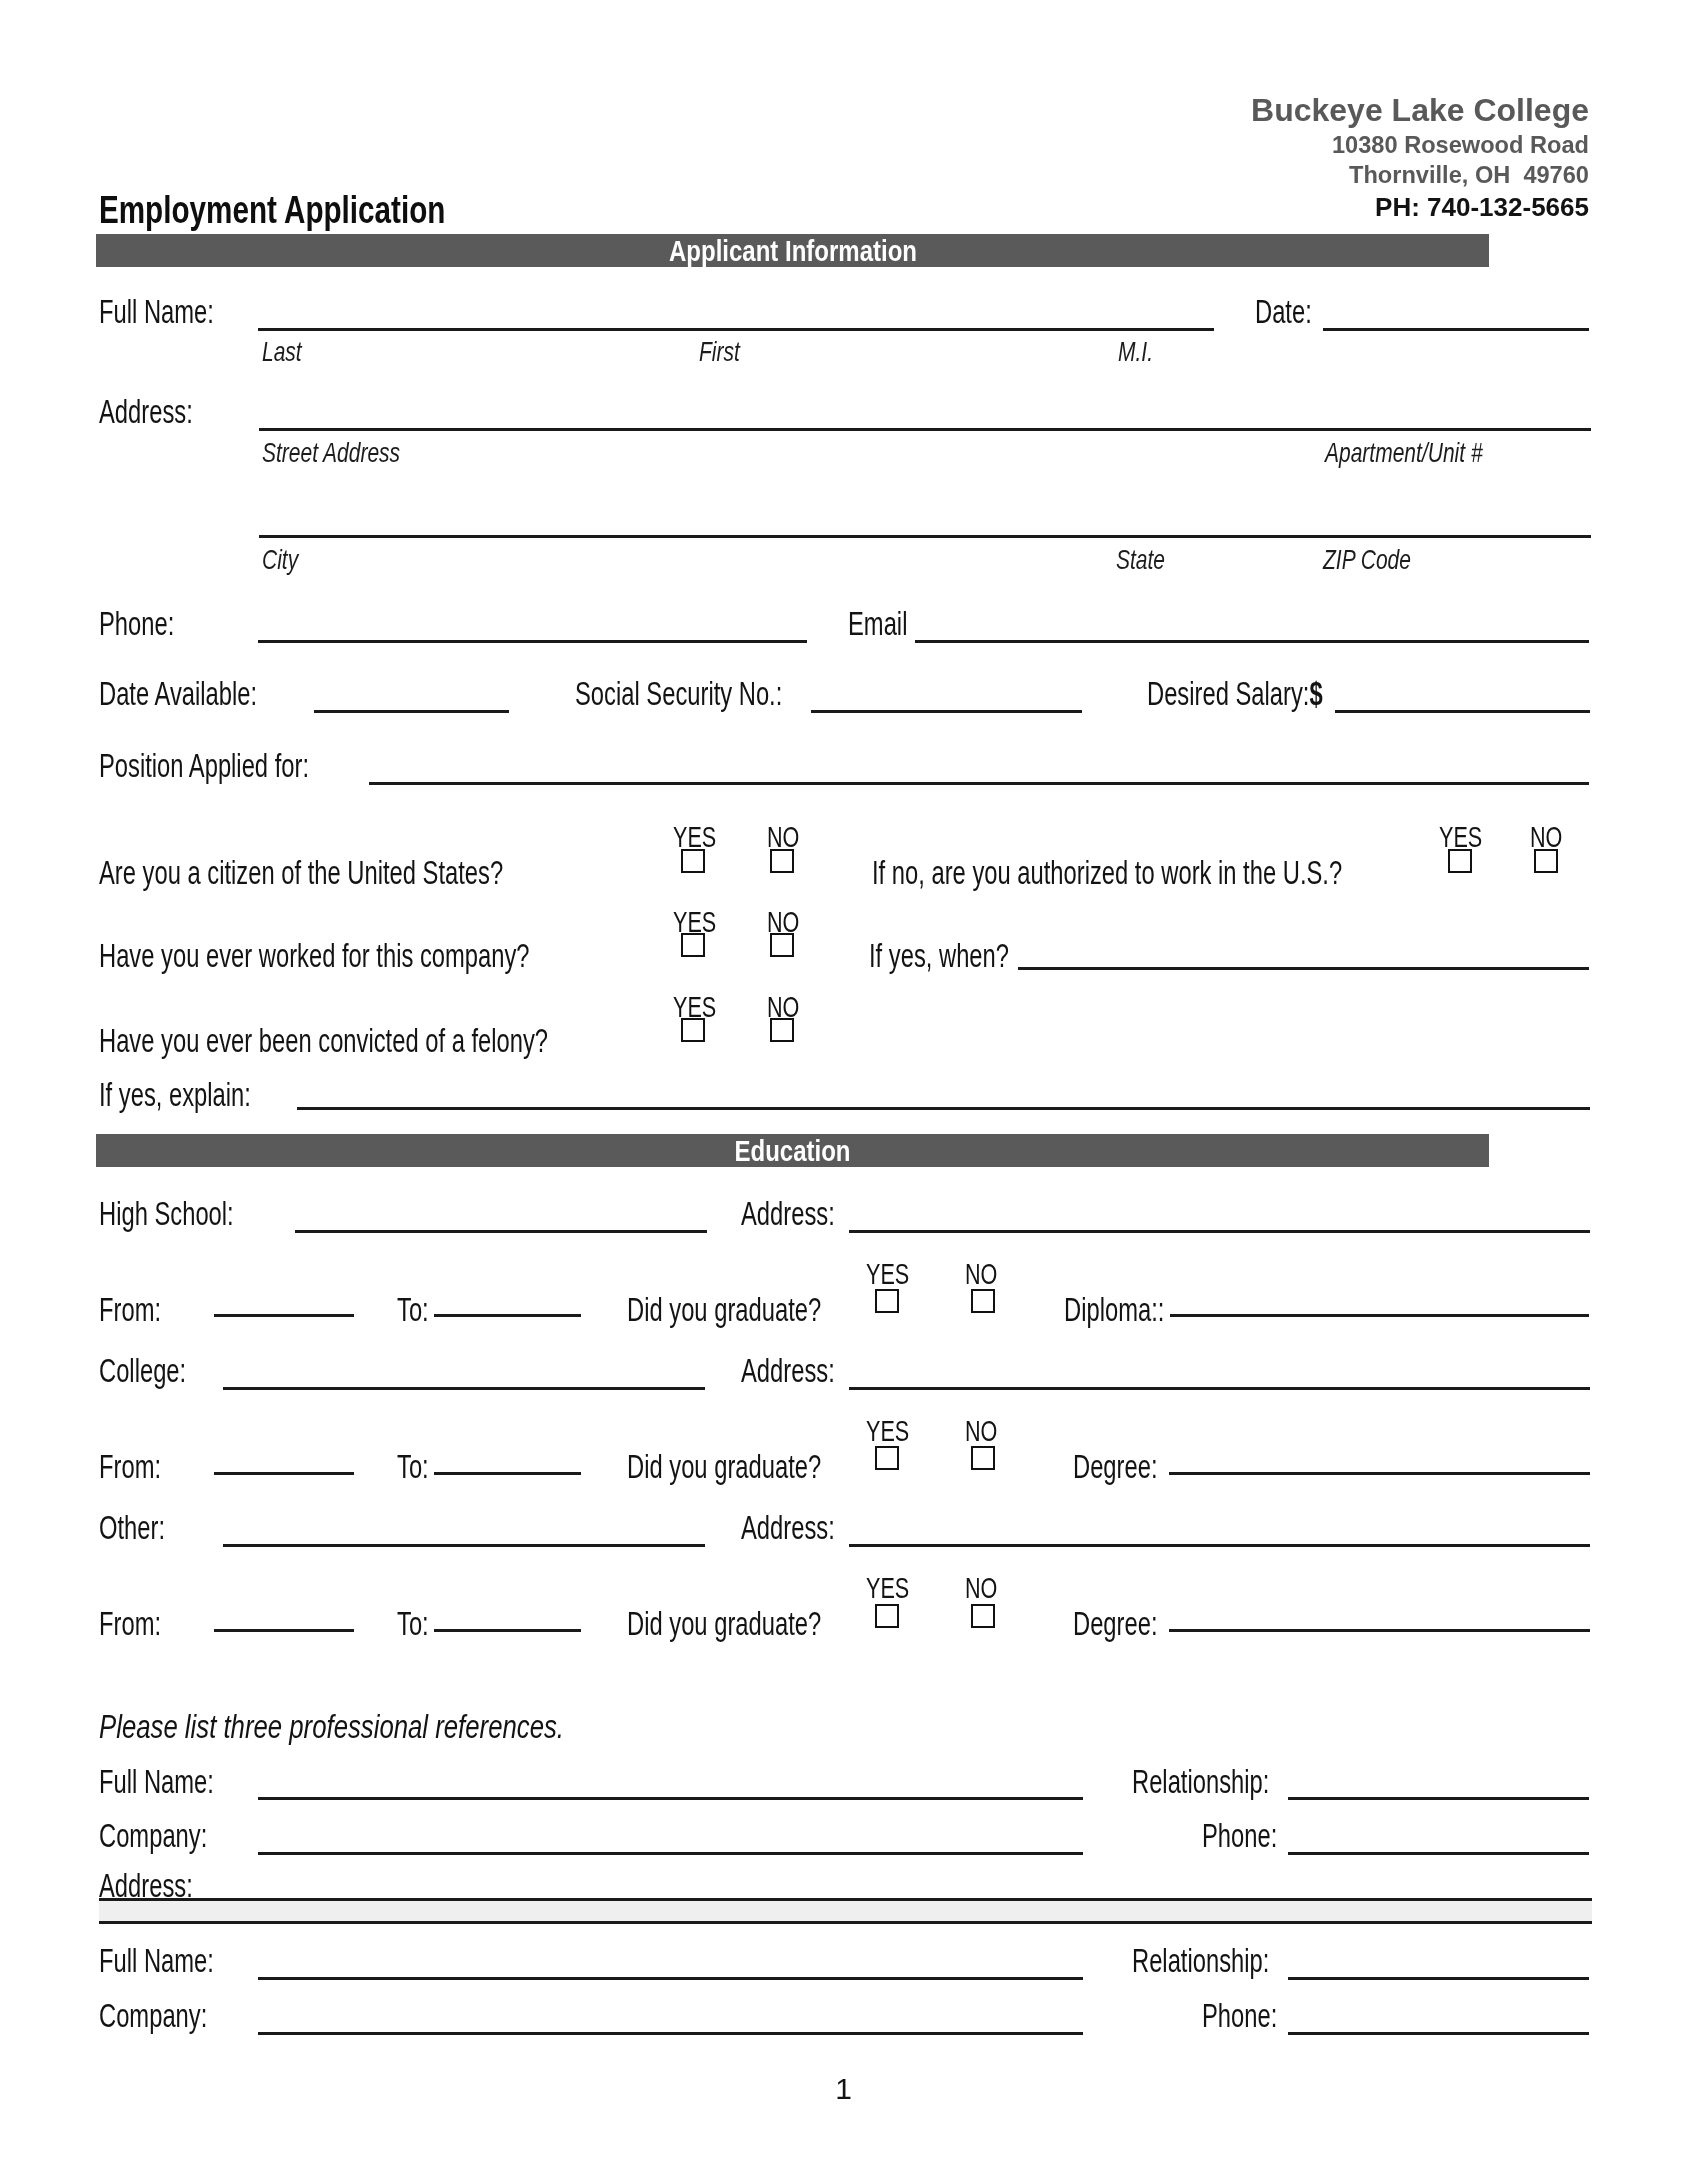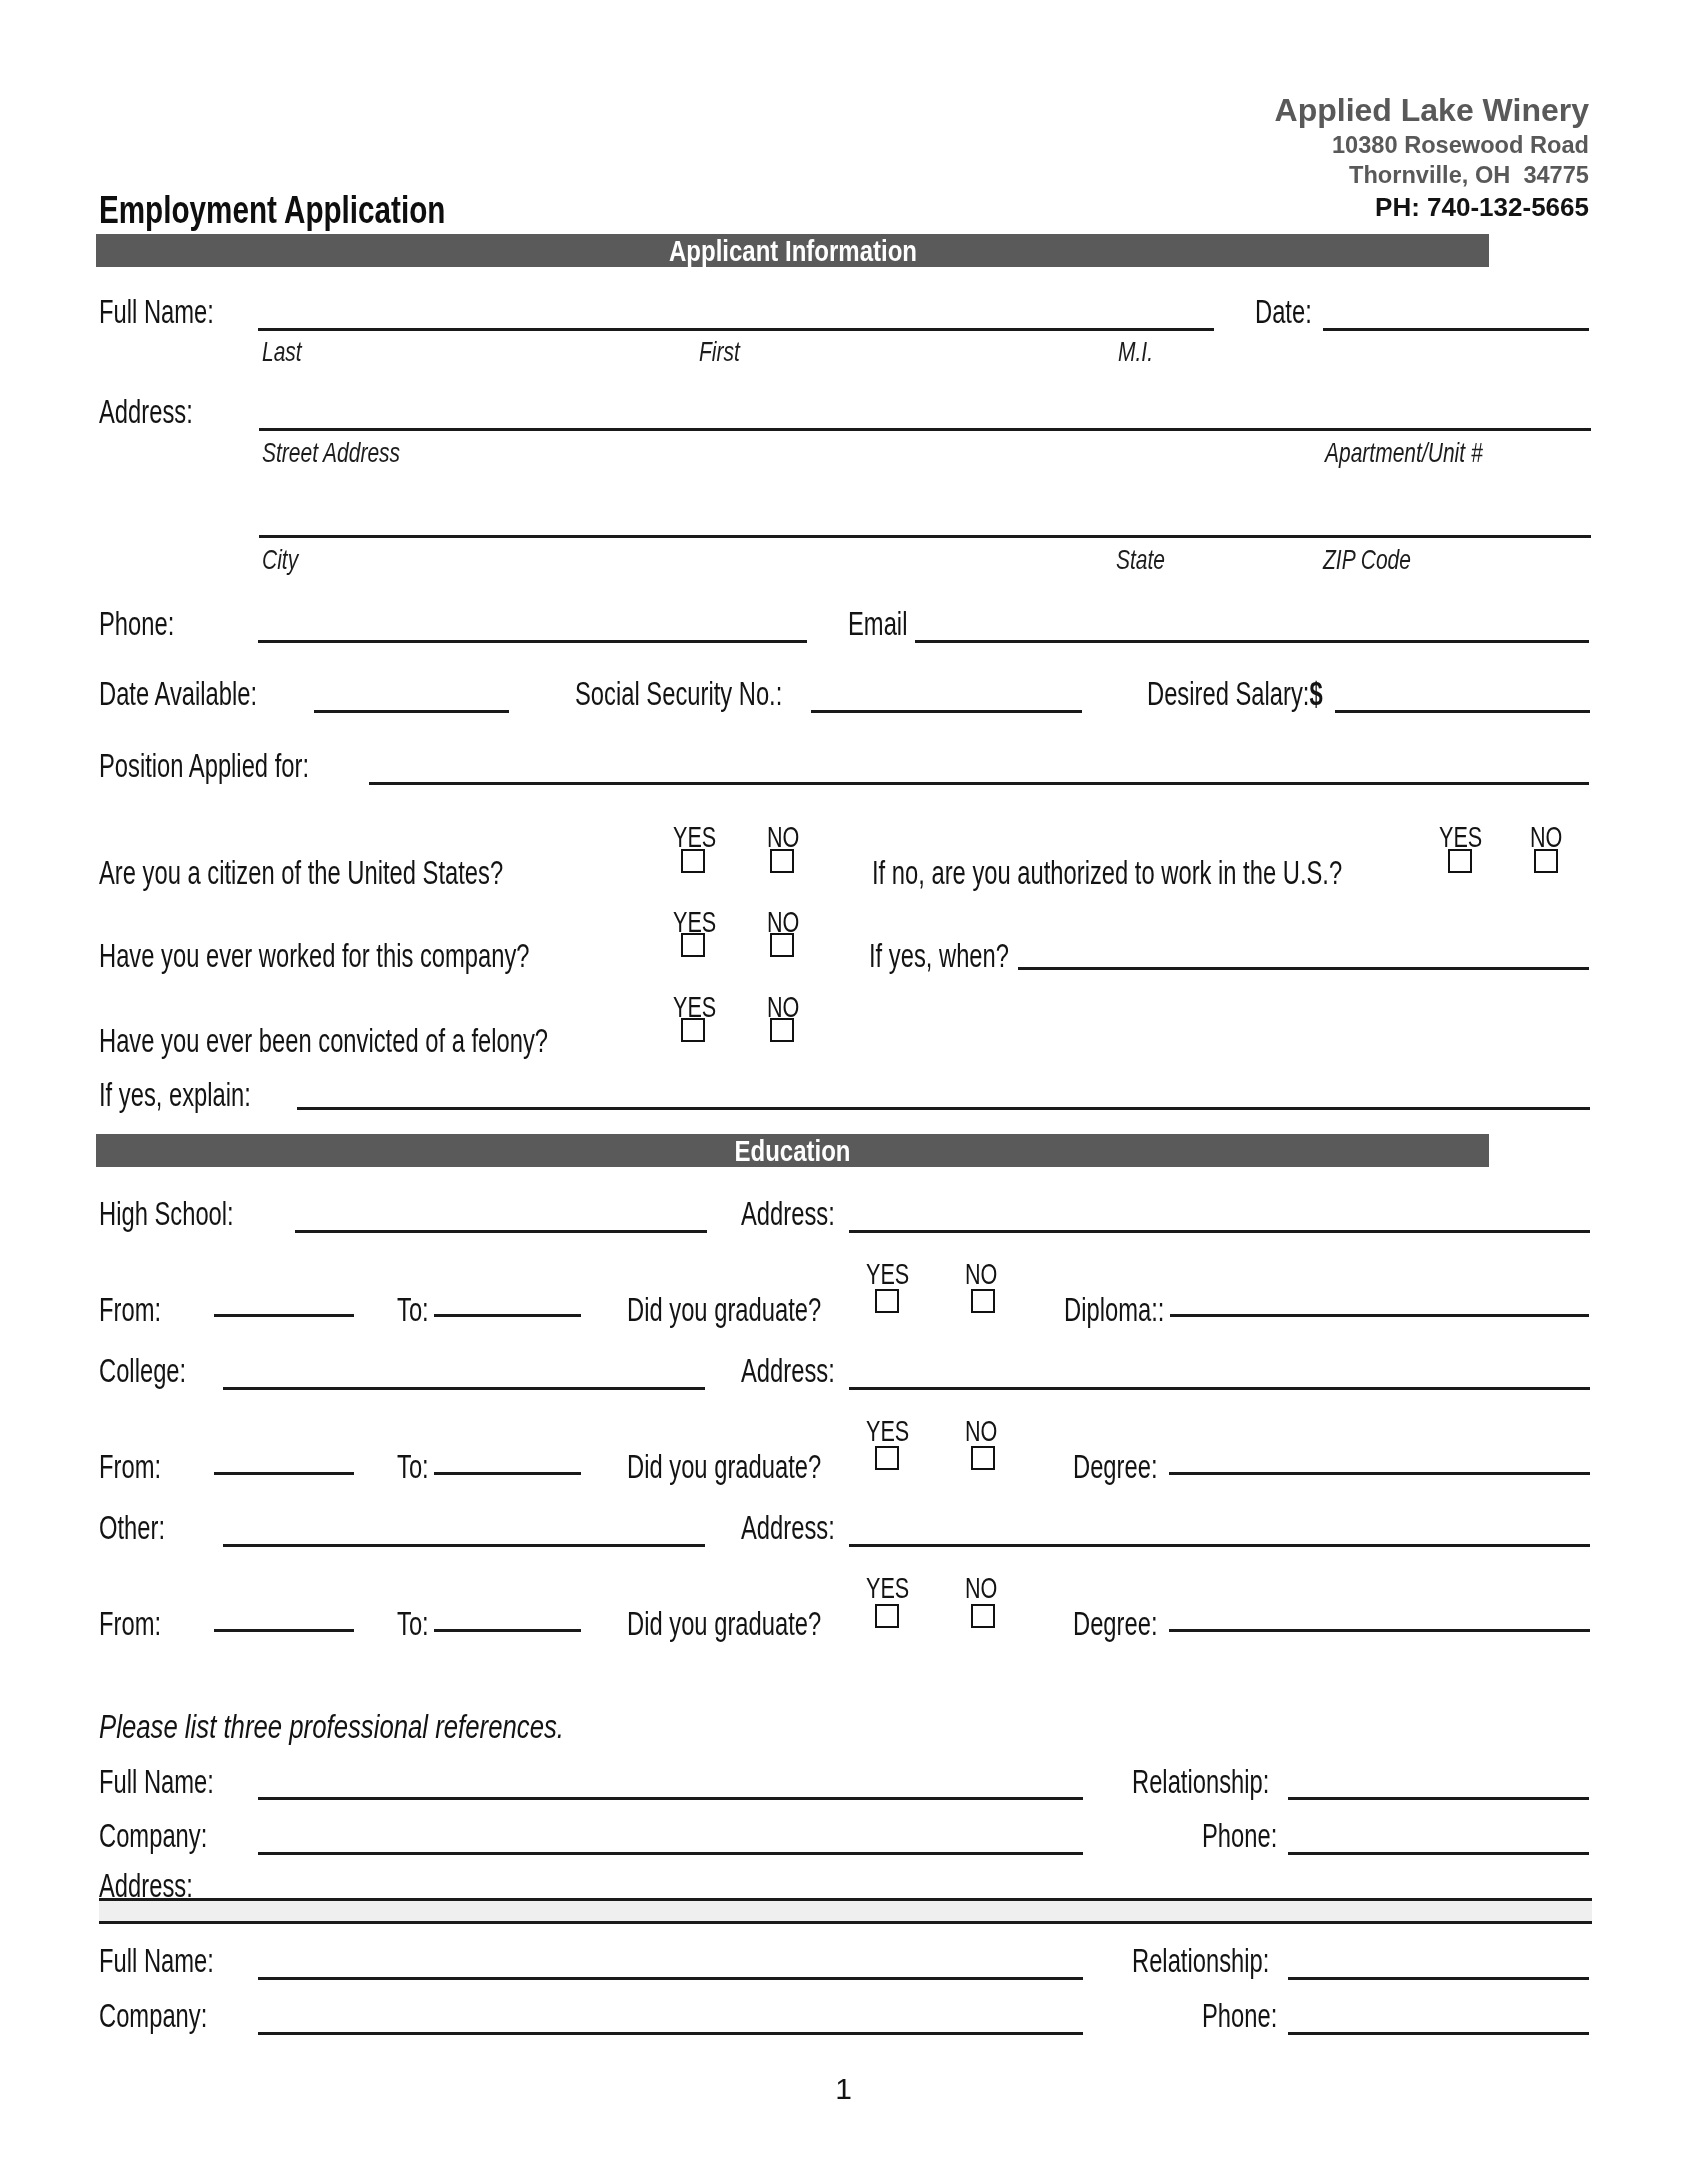--- a/index.html
+++ b/index.html
@@ -103,23 +103,23 @@
     font-size:30px;color:#131313;
   }
   .bold{font-weight:bold;}
 </style>
 </head>
 <body>
 
 <div class="page">
 
   <div class="hdr">
-    <div class="co-name">Applied Lake Winery</div>
+    <div class="co-name">Buckeye Lake College</div>
     <div class="co-addr">10380 Rosewood Road</div>
-    <div class="co-addr">Thornville, OH  34775</div>
+    <div class="co-addr">Thornville, OH  49760</div>
     <div class="co-ph">PH: 740-132-5665</div>
   </div>
   <div class="title">Employment Application</div>
 
   <div class="bar" style="top:234px">
     <span class="bar-t">Applicant Information</span>
   </div>
 
   <div class="lbl" style="left:99px;top:293px">Full Name:</div>
   <div class="ln" style="left:258px;top:328px;width:956px"></div>

